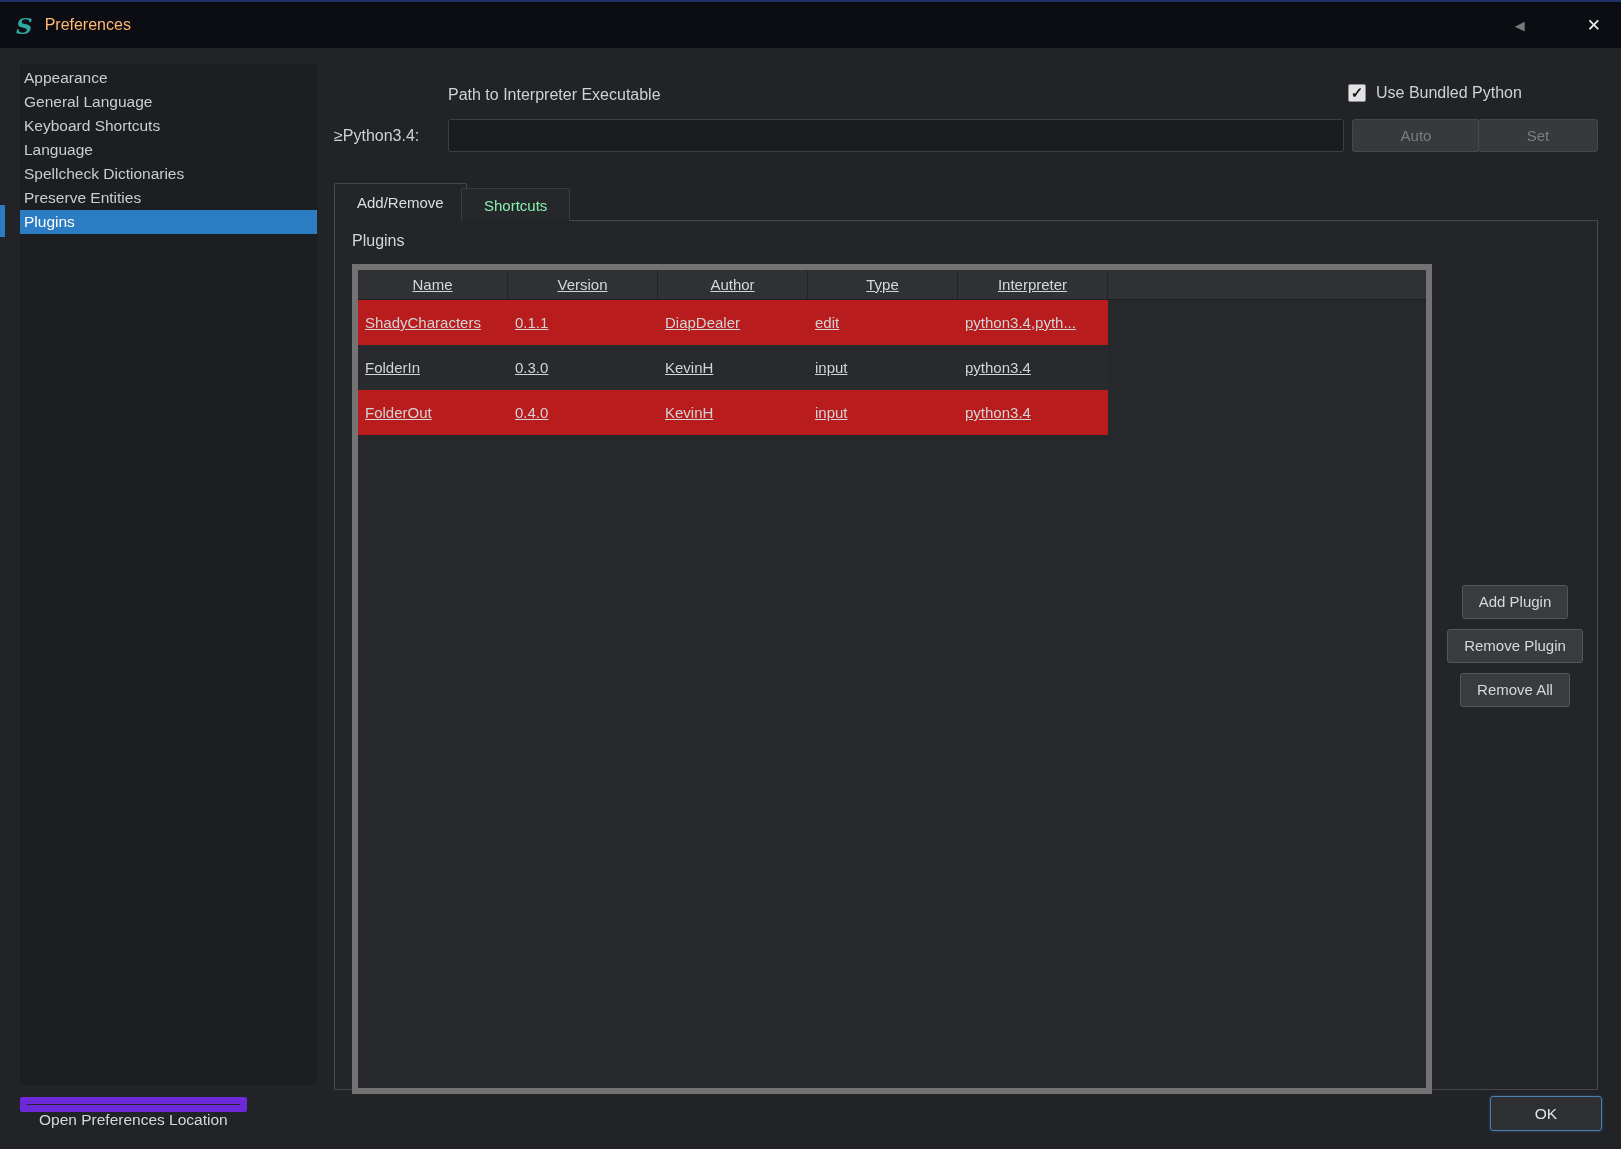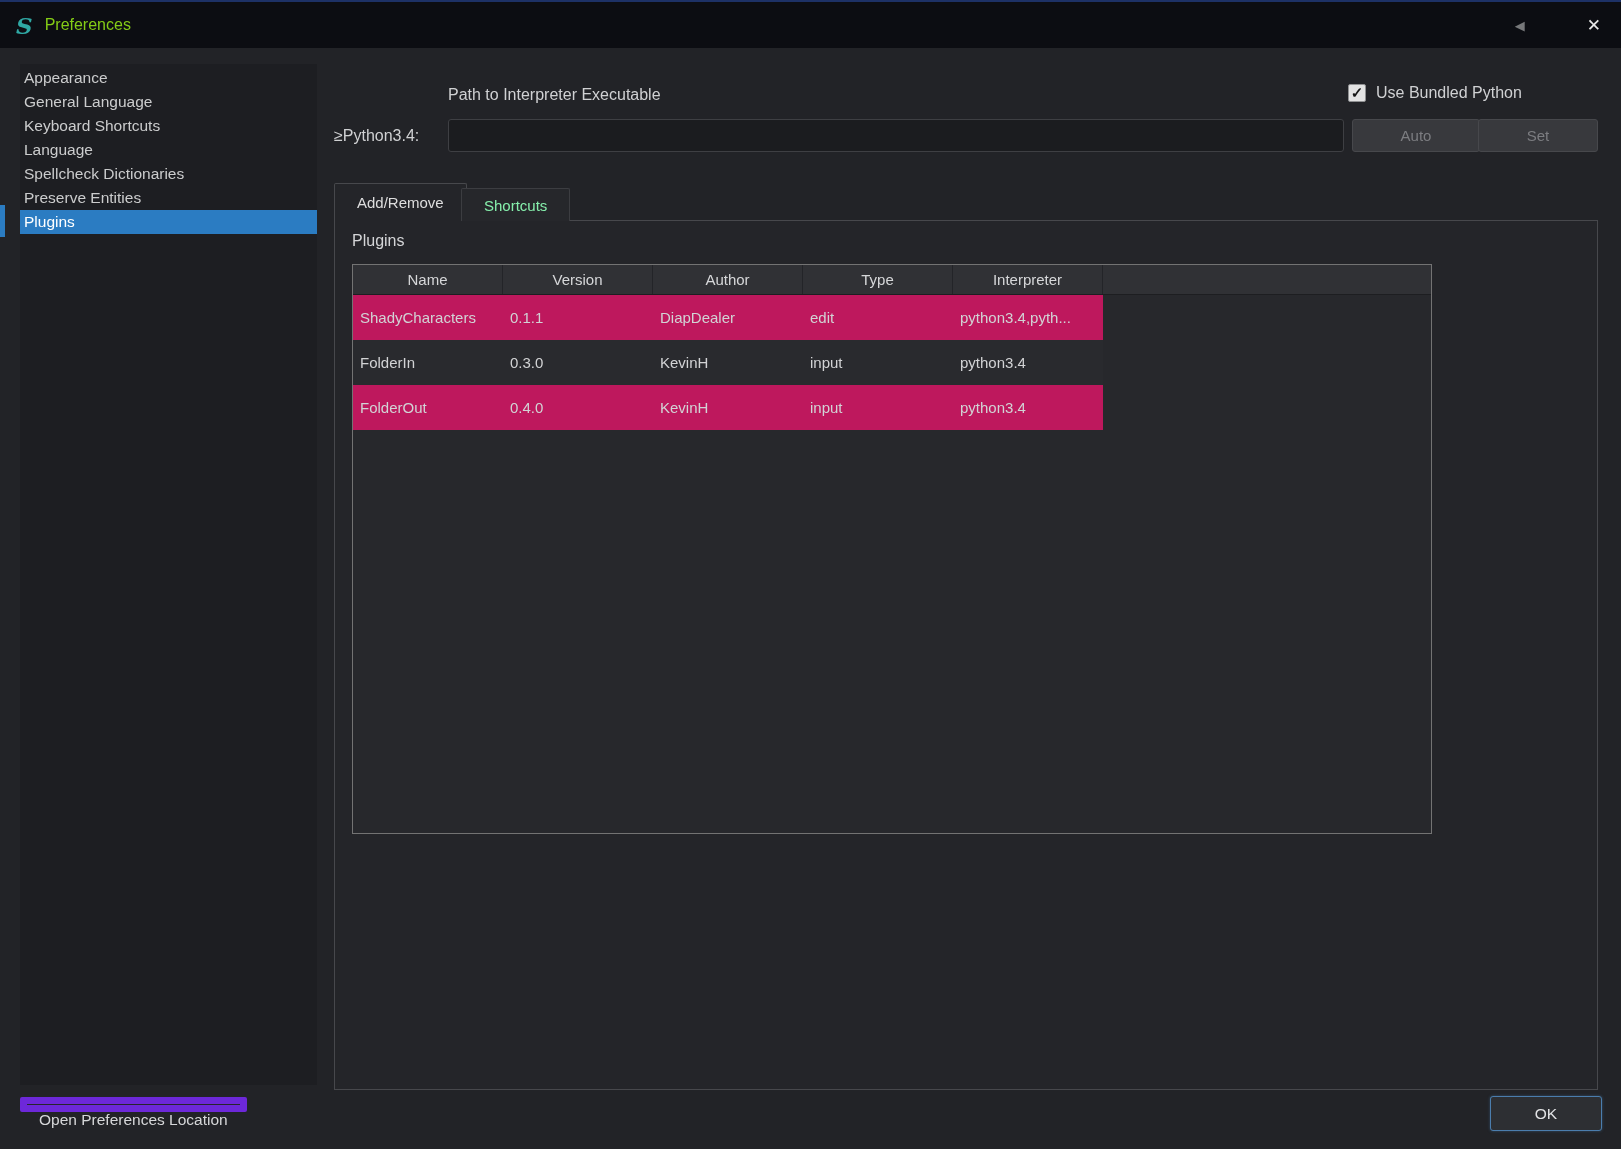--- a/index.html
+++ b/index.html
@@ -21,21 +21,21 @@
     background: #0c0d12;
     display: flex; align-items: center;
     padding: 0 16px;
   }
   .logo {
     font-family: "DejaVu Serif", serif;
     font-style: italic; font-weight: bold;
     font-size: 23px; color: #2fa8a4;
     margin-right: 12px;
   }
-  .win-title { font-size: 16px; color: #84cc16; }
+  .win-title { font-size: 16px; color: #fdba74; }
   .win-controls { margin-left: auto; display: flex; align-items: center; gap: 62px; padding-right: 4px; }
   .back-icon { color: #77787a; font-size: 13px; cursor: default; }
   .close-icon { color: #e9e9e9; font-size: 17px; cursor: default; }
 
   
   .sidebar {
     position: absolute; left: 20px; top: 62px;
     width: 297px; height: 1021px;
     background: #1d1e22;
     padding-top: 2px;
@@ -91,33 +91,33 @@
   .tab.inactive {
     left: 461px; top: 186px; height: 33px; line-height: 33px; padding: 0 22px;
     background: #26272b; border: 1px solid #3c3d41; border-bottom: none; color: #86efac;
   }
 
   .plugins-title { position: absolute; left: 352px; top: 230px; font-size: 16px; color: #d4d5d7; z-index: 3; }
 
   
   .table {
     position: absolute; left: 352px; top: 262px;
-    width: 1080px; height: 570px;
-    background: #27282c; border: 1px solid #737373; z-index: 3;
+    width: 1080px; height: 830px;
+    background: #27282c; border: 6px solid #737373; z-index: 3; text-decoration: underline;
   }
   .thead { display: flex; height: 30px; background: #303135; border-bottom: 1px solid #1d1e21; }
   .th {
     width: 150px; line-height: 29px; text-align: center;
     font-size: 15px; color: #d6d7d9; border-right: 1px solid #232428;
     cursor: default;
   }
   .th.filler { flex: 1; border-right: none; }
   .trow { display: flex; height: 45px; cursor: default; }
   .cells { display: flex; }
-  .cells.stripe-a { background: #be185d; }
+  .cells.stripe-a { background: #b91c1c; }
   .cells.stripe-b { background: #292a2e; }
   .td {
     width: 150px; line-height: 45px; padding-left: 7px;
     font-size: 15px; color: #d2d3d5;
     overflow: hidden; white-space: nowrap;
   }
 
   
   .side-buttons {
     position: absolute; left: 1432px; top: 583px; width: 166px;
@@ -218,17 +218,22 @@
       <div class="cells stripe-a">
         <div class="td">FolderOut</div>
         <div class="td">0.4.0</div>
         <div class="td">KevinH</div>
         <div class="td">input</div>
         <div class="td">python3.4</div>
       </div>
     </div>
   </div>
 
+  <div class="side-buttons">
+    <div class="btn">Add Plugin</div>
+    <div class="btn">Remove Plugin</div>
+    <div class="btn">Remove All</div>
+  </div>
 
   <div class="open-prefs">Open Preferences Location</div>
   <div class="ok-btn">OK</div>
 
 </div>
 
 </body></html>

